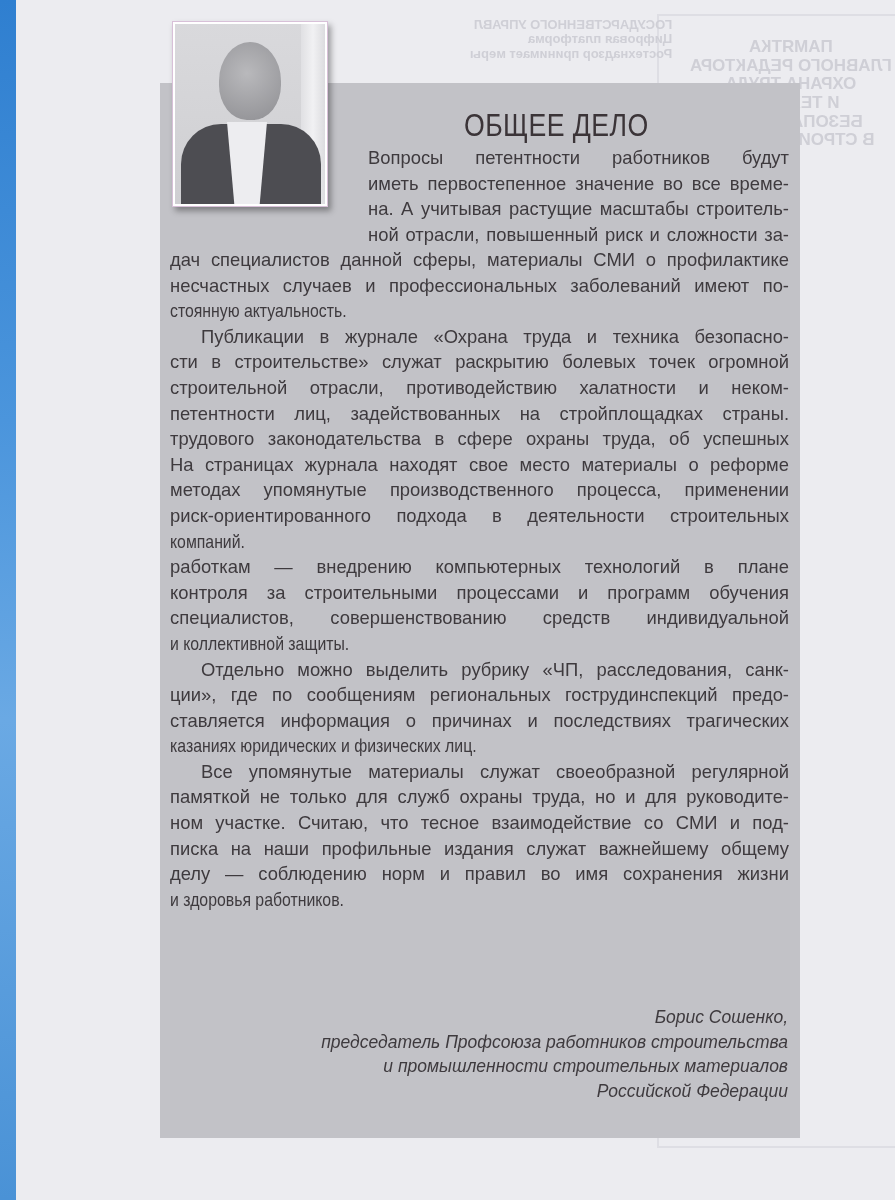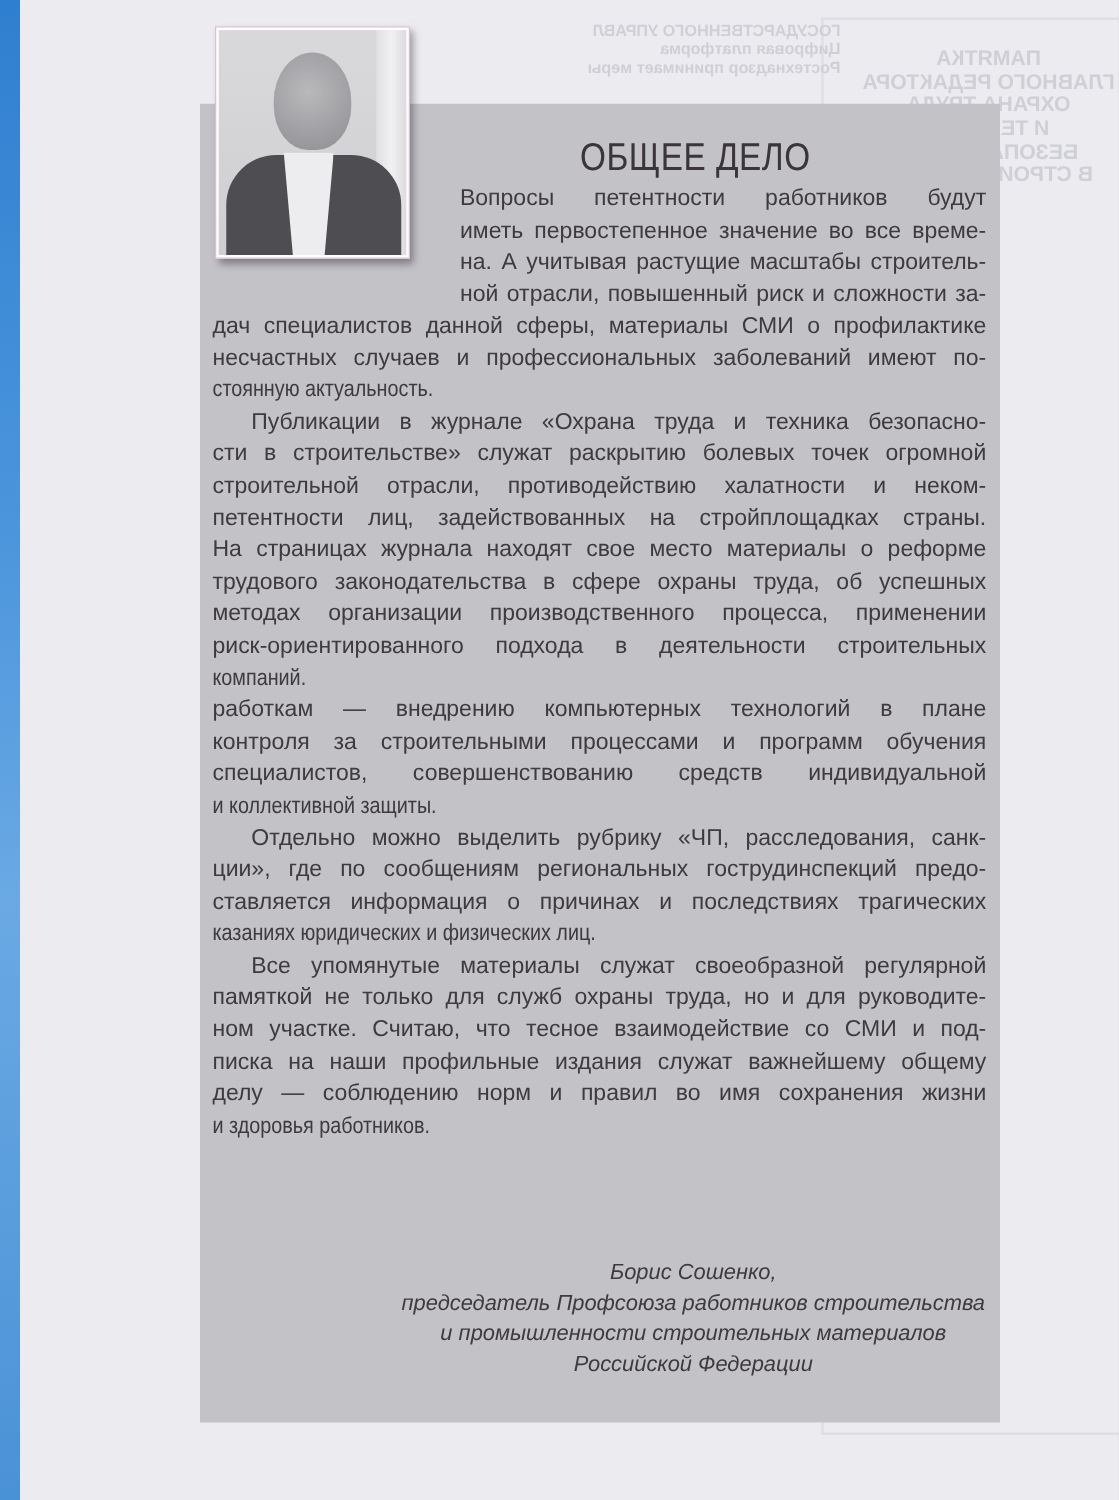--- a/index.html
+++ b/index.html
@@ -59,21 +59,21 @@
     }
     .text {
       position: absolute; color: #3e3a3e; font-family: "Liberation Sans", sans-serif;
       font-size: 18.4px; line-height: 25.6px;
     }
     .line { display: block; white-space: nowrap; text-align: justify; text-align-last: justify; height: 25.6px; transform-origin: left top; }
     .line.last { text-align-last: left; }
     .text-top { left: 368px; top: 145px; width: 421px; }
     .text-main { left: 170px; top: 247px; width: 619px; }
     .sig {
-      position: absolute; right: 107px; top: 1005px; text-align: center;
+      position: absolute; right: 107px; top: 1005px; text-align: right;
       color: #3e3a3e; font-style: italic; font-size: 17.5px; line-height: 24.5px;
       font-family: "Liberation Sans", sans-serif;
     }
     .sig span { display: block; }
   </style>
 </head>
 <body>
 
 <div class="blue-edge"></div>
 <div class="page"></div>
@@ -109,23 +109,23 @@
     <span class="line">ной отрасли, повышенный риск и сложности за-</span>
   </div>
 <div class="text text-main" id="main-lines">
     <span class="line">дач специалистов данной сферы, материалы СМИ о профилактике</span>
     <span class="line">несчастных случаев и профессиональных заболеваний имеют по-</span>
     <span class="line last" style="width: 719.767px; transform: scaleX(0.86);">стоянную актуальность.</span>
     <span class="line" style="padding-left: 31px;">Публикации в журнале «Охрана труда и техника безопасно-</span>
     <span class="line">сти в строительстве» служат раскрытию болевых точек огромной</span>
     <span class="line">строительной отрасли, противодействию халатности и неком-</span>
     <span class="line">петентности лиц, задействованных на стройплощадках страны.</span>
+    <span class="line">трудового законодательства в сфере охраны труда, об успешных</span>
     <span class="line">На страницах журнала находят свое место материалы о реформе</span>
-    <span class="line">трудового законодательства в сфере охраны труда, об успешных</span>
-    <span class="line">методах организации производственного процесса, применении</span>
+    <span class="line">методах упомянутые производственного процесса, применении</span>
     <span class="line">риск-ориентированного подхода в деятельности строительных</span>
     <span class="line last" style="width: 719.767px; transform: scaleX(0.86);">компаний.</span>
     <span class="line">работкам — внедрению компьютерных технологий в плане</span>
     <span class="line">контроля за строительными процессами и программ обучения</span>
     <span class="line">специалистов, совершенствованию средств индивидуальной</span>
     <span class="line last" style="width: 719.767px; transform: scaleX(0.86);">и коллективной защиты.</span>
     <span class="line" style="padding-left: 31px;">Отдельно можно выделить рубрику «ЧП, расследования, санк-</span>
     <span class="line">ции», где по сообщениям региональных гострудинспекций предо-</span>
     <span class="line">ставляется информация о причинах и последствиях трагических</span>
     <span class="line last" style="width: 719.767px; transform: scaleX(0.86);">казаниях юридических и физических лиц.</span>

